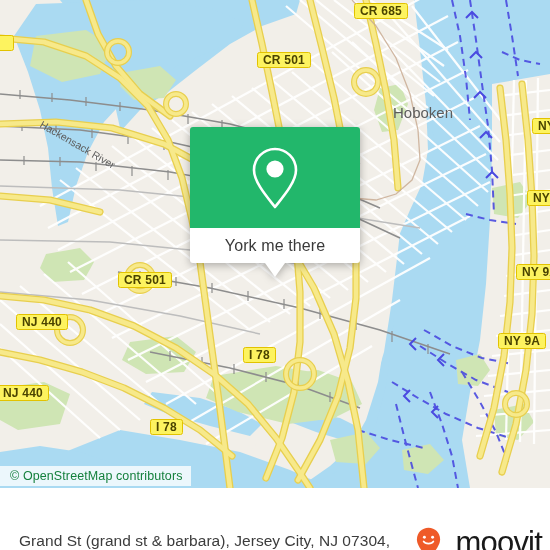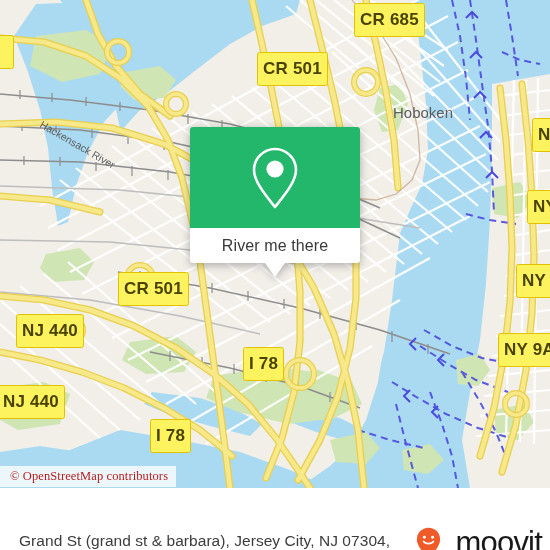--- a/index.html
+++ b/index.html
@@ -13,23 +13,22 @@
 
   
   .map{position:absolute;left:0;top:0;width:550px;height:488px;overflow:hidden;background:#f2efe9;}
   .map svg{position:absolute;left:0;top:0;}
 
   
   .attrib{
     position:absolute;left:0;top:466px;
     background:rgba(255,255,255,.78);
     padding:3px 8px 3px 10px;
-    font-size:12.5px;color:#b91c1c;letter-spacing:.1px;
+    font-size:12.5px;color:#15803d;letter-spacing:.1px;
     white-space:nowrap;
-    font-family:Liberation Serif, serif;
   }
 
   
   .popup{
     position:absolute;left:190px;top:127px;width:170px;
     filter:drop-shadow(0 2px 4px rgba(0,0,0,.30));
   }
   .popup-head{
     height:101px;background:#22b76b;
     border-radius:3px 3px 0 0;
@@ -59,22 +58,22 @@
     font-size:15.5px;line-height:21px;color:#3c3c3c;letter-spacing:.05px;
   }
   .brand{position:absolute;right:8px;top:9px;display:flex;align-items:flex-start;gap:14px;}
   .brand-word{font-size:31px;line-height:31px;color:#191919;letter-spacing:-.8px;font-weight:400;}
   .brand-pin{width:25px;height:32px;display:block;}
 
   
   .shield{
     position:absolute;
     background:#fdf35f;border:1.4px solid #e2c200;border-radius:2.5px;
-    color:#4a4300;font-size:17px;font-weight:bold;
-    padding:6px 5px;white-space:nowrap;letter-spacing:.2px;
+    color:#4a4300;font-size:12px;font-weight:bold;
+    padding:0 5px;white-space:nowrap;letter-spacing:.2px;
   }
   .plabel{position:absolute;color:#6a6a6a;white-space:nowrap;}
   .plabel.city{font-size:16.5px;color:#5c5c5c;}
   .plabel.town{font-size:15px;color:#5c5c5c;margin-top:44px;}
   .river{
     position:absolute;color:#5d5d5d;font-size:10.5px;white-space:nowrap;
     transform-origin:0 0;
   }
 </style>
 </head>
@@ -407,21 +406,21 @@
     </div>
 
     <div class="popup">
       <div class="popup-head">
         <svg width="56" height="68" viewBox="0 0 56 68">
           <path d="M 28,5 C 16.4,5 7,14.4 7,26 C 7,38.5 21,54 28,63 C 35,54 49,38.5 49,26 C 49,14.4 39.6,5 28,5 Z" fill="none" stroke="#ffffff" stroke-width="2.6" stroke-linejoin="round"></path>
           <circle cx="28" cy="25" r="8.6" fill="#ffffff"></circle>
         </svg>
       </div>
       <div class="popup-body">
-        <span>River me there</span>
+        <span>York me there</span>
       </div>
       <div class="popup-tail"></div>
     </div>
   </div>
 
   <div class="bottombar">
 
     <div class="addr">Grand St (grand st &amp; barbara), Jersey City, NJ 07304, New York City</div>
 
     <div class="brand">

